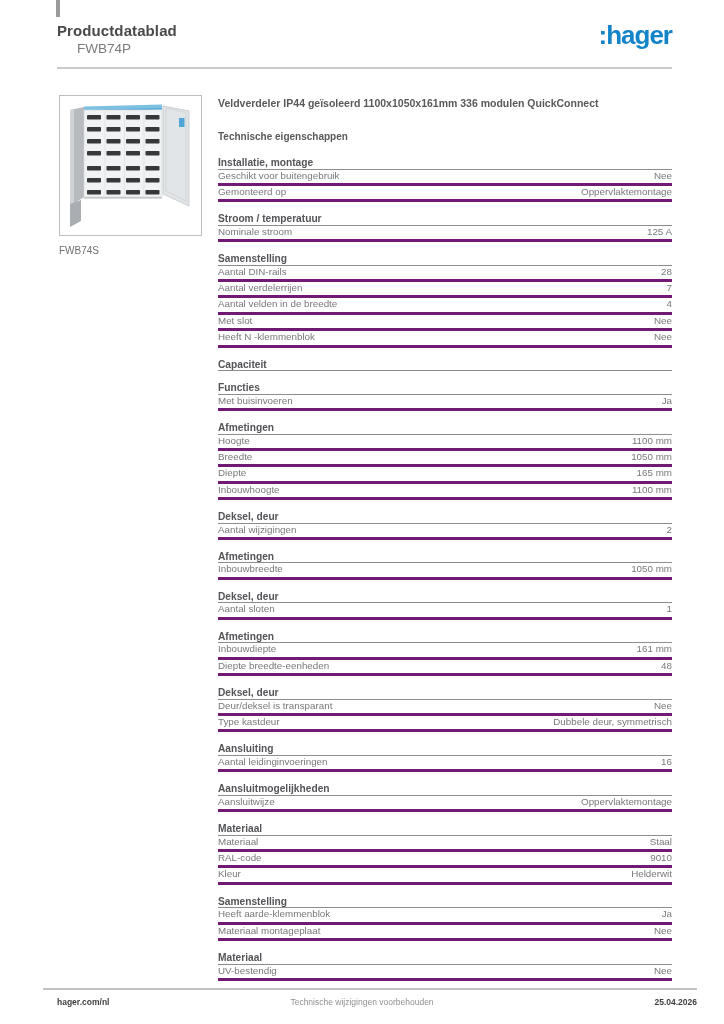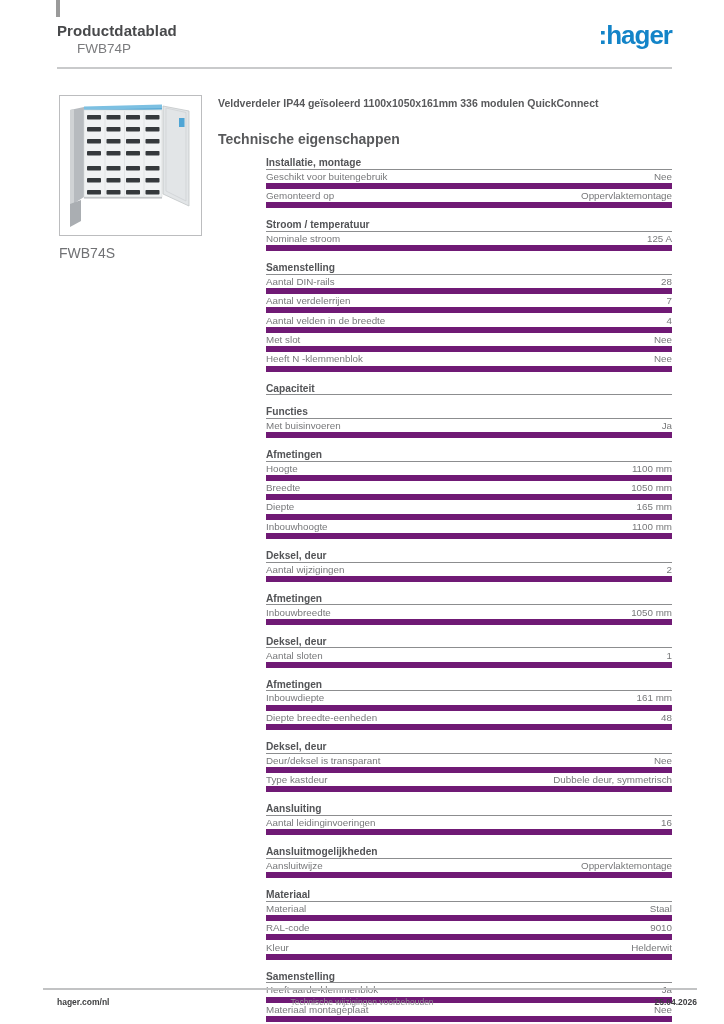--- a/index.html
+++ b/index.html
@@ -10,33 +10,33 @@
   
   .top-tick{position:absolute;left:56px;top:0;width:4px;height:17px;background:#9a9a9a;}
   
   .doc-type{position:absolute;left:57px;top:22px;font-size:15px;font-weight:bold;color:#48494b;letter-spacing:.1px;}
   .doc-code{position:absolute;left:57px;top:41px;font-size:13.5px;color:#7a7b7d;margin-left:20px;}
   .logo{position:absolute;right:52px;top:22px;font-size:26px;font-weight:bold;letter-spacing:-1px;color:#1384c8;line-height:26px;}
   .header-rule{position:absolute;left:57px;top:67px;width:615px;height:2px;background:#c9cacb;}
   
   .image-box{position:absolute;left:59px;top:95px;width:141px;height:139px;border:1px solid #bcbdbf;background:#fff;}
   .image-box svg{display:block;width:100%;height:100%;}
-  .image-caption{position:absolute;left:59px;top:245px;font-size:14px;color:#707174;}
+  .image-caption{position:absolute;left:59px;top:245px;font-size:10px;color:#707174;}
   
   .product-title{position:absolute;left:218px;top:97px;width:454px;font-size:10.5px;font-weight:bold;color:#58595b;}
-  .table-heading{position:absolute;left:218px;top:131px;width:454px;font-size:14px;font-weight:bold;color:#58595b;}
+  .table-heading{position:absolute;left:218px;top:131px;width:454px;font-size:10px;font-weight:bold;color:#58595b;}
   .sections{position:absolute;left:218px;top:157px;width:454px;}
-  .section{margin-bottom:11px;margin-left:48px;}
+  .section{margin-bottom:11px;}
   .section-title{
     font-size:10.2px;line-height:11px;font-weight:bold;color:#535457;
     padding-bottom:.5px;border-bottom:1.5px solid #8c8d8f;
   }
   .spec-row{
-    display:flex;justify-content:space-between;align-items:center;
-    height:13.4px;border-bottom:6px solid #701a75;
+    display:flex;justify-content:space-between;
+    height:13.4px;border-bottom:3px solid #701a75;
     font-size:9.8px;color:#77787a;
   }
   .spec-label{white-space:nowrap;}
   .spec-value{white-space:nowrap;text-align:right;}
   
   .footer-rule{position:absolute;left:43px;top:988px;width:654px;height:1.5px;background:#c2c3c4;}
   .footer-left{position:absolute;left:57px;top:997px;font-size:8.5px;font-weight:bold;color:#3e3f41;}
   .footer-center{position:absolute;left:0;width:724px;top:997px;text-align:center;font-size:8.5px;color:#8f9092;}
   .footer-right{position:absolute;right:27px;top:997px;font-size:8.5px;font-weight:bold;color:#3e3f41;}
 </style>

